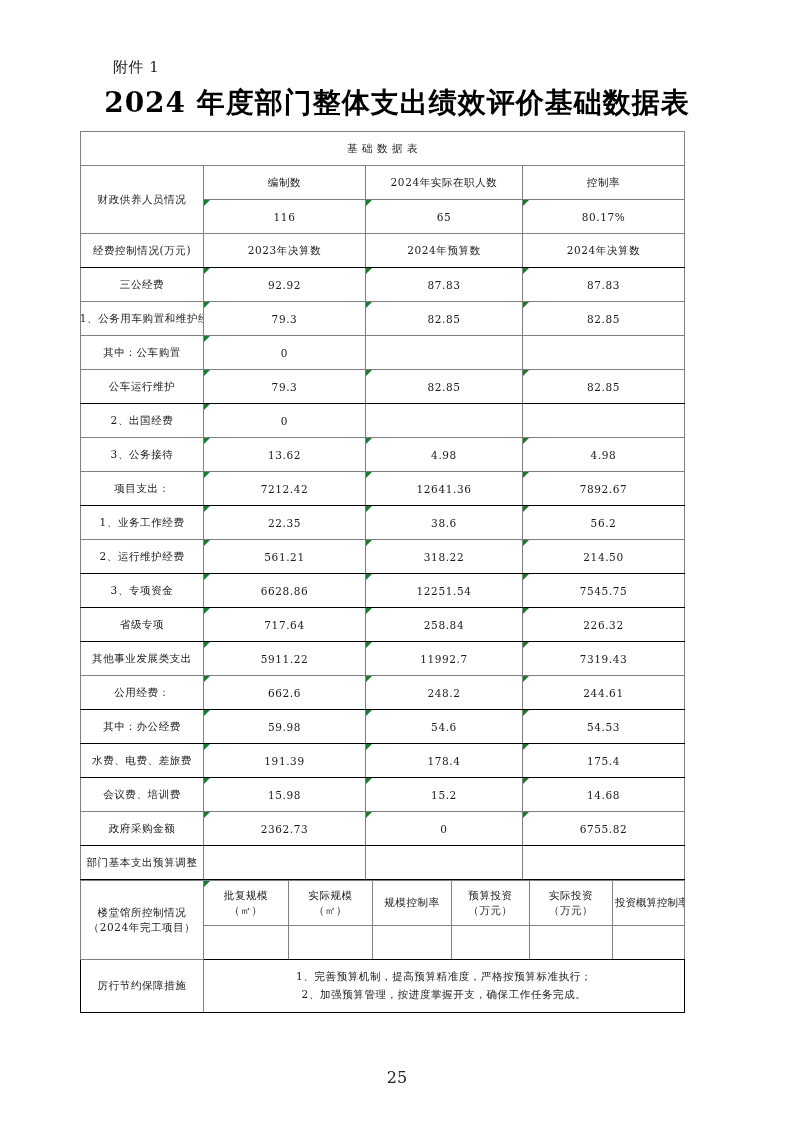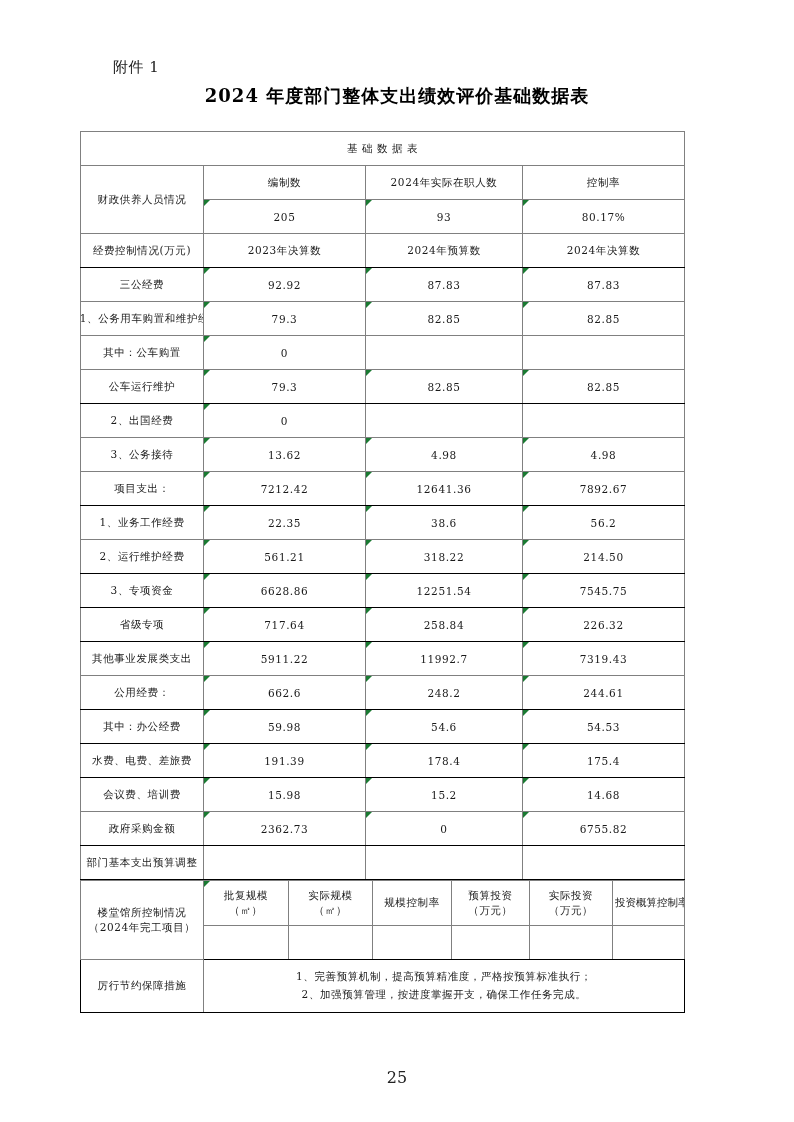--- a/index.html
+++ b/index.html
@@ -35,21 +35,21 @@
     padding-left: 48px;
   }
 
   
   .doc-title {
     position: absolute;
     left: 0;
     top: 84px;
     width: 794px;
     text-align: center;
-    font-size: 18px;
+    font-size: 28px;
     font-weight: bold;
     font-family: "DejaVu Serif", "Liberation Serif", serif;
     letter-spacing: 1px;
     color: #000000;
   }
 
   
   .tbl-wrap {
     position: absolute;
     left: 80px;
@@ -178,22 +178,22 @@
           <td class="banner" colspan="4">基 础 数 据 表</td>
         </tr>
 
         <tr class="hv-top">
           <td class="lbl" rowspan="2">财政供养人员情况</td>
           <td class="subhead">编制数</td>
           <td class="subhead">2024年实际在职人数</td>
           <td class="subhead">控制率</td>
         </tr>
         <tr>
-          <td class="num cmark">205</td>
-          <td class="num cmark">93</td>
+          <td class="num cmark">116</td>
+          <td class="num cmark">65</td>
           <td class="num cmark">80.17%</td>
         </tr>
 
         <tr class="hv-top hv-bot">
           <td class="lbl">经费控制情况(万元)</td>
           <td class="subhead">2023年决算数</td>
           <td class="subhead">2024年预算数</td>
           <td class="subhead">2024年决算数</td>
         </tr>
 

